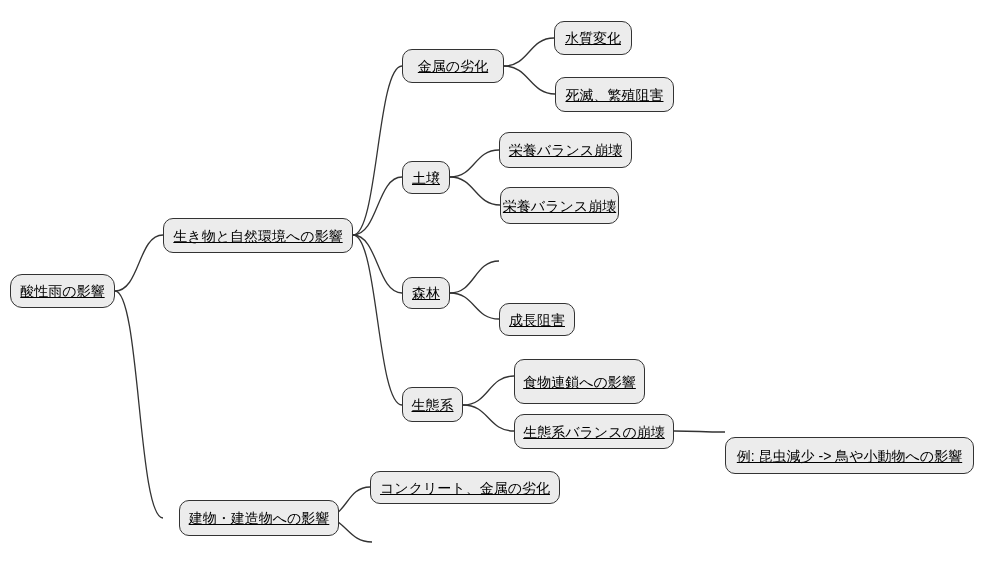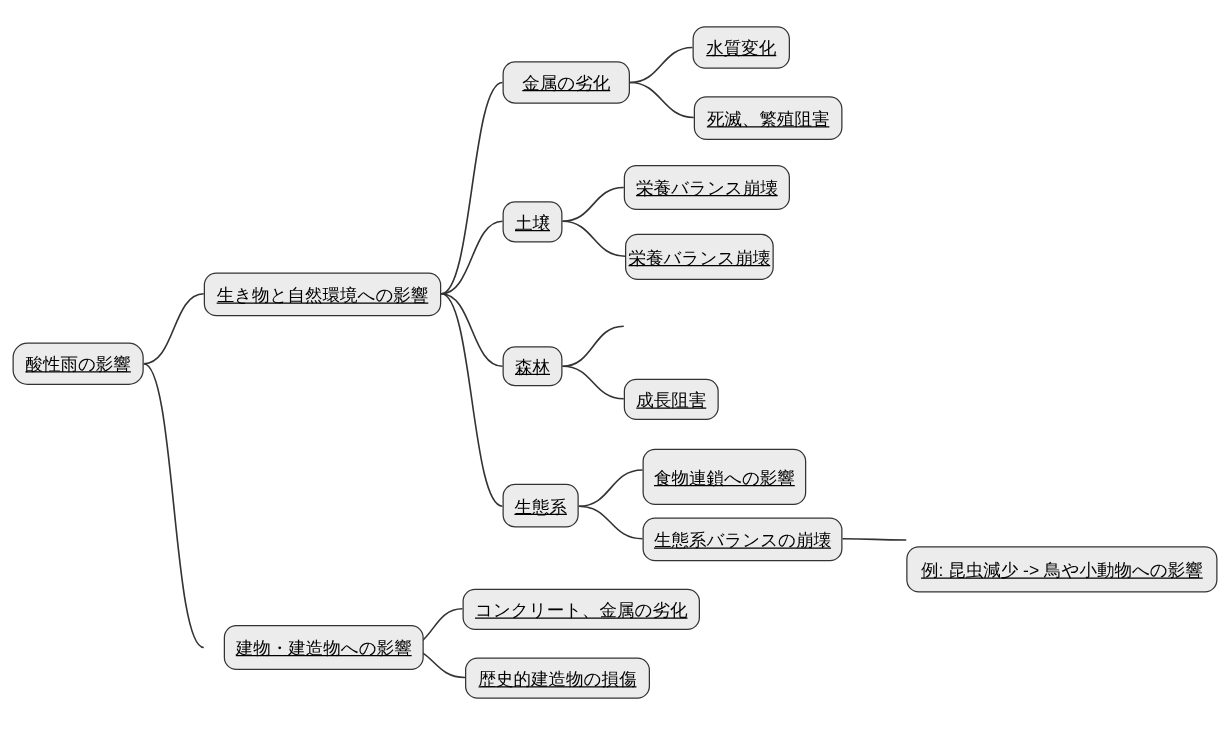--- a/index.html
+++ b/index.html
@@ -77,15 +77,14 @@
   <div class="node" style="left:402px; top:161px; width:48px;  height:33px;">土壌</div>
   <div class="node" style="left:499px; top:132px; width:133px; height:36px;">栄養バランス崩壊</div>
   <div class="node" style="left:500px; top:187px; width:119px; height:37px;">栄養バランス崩壊</div>
   <div class="node" style="left:402px; top:277px; width:48px;  height:32px;">森林</div>
   <div class="node" style="left:499px; top:303px; width:76px;  height:33px;">成長阻害</div>
   <div class="node" style="left:402px; top:387px; width:61px;  height:35px;">生態系</div>
   <div class="node" style="left:514px; top:359px; width:131px; height:45px;">食物連鎖への影響</div>
   <div class="node" style="left:514px; top:414px; width:160px; height:35px;">生態系バランスの崩壊</div>
   <div class="node" style="left:725px; top:414px; width:249px; height:37px;margin-top:23px;">例: 昆虫減少 -&gt; 鳥や小動物への影響</div>
   <div class="node" style="left:370px; top:471px; width:190px; height:33px;">コンクリート、金属の劣化</div>
-  <div class="node" style="left:372px; top:526px; width:148px; height:33px;">歴史的建造物の損傷</div>
 
 </div>
 
 </body></html>

